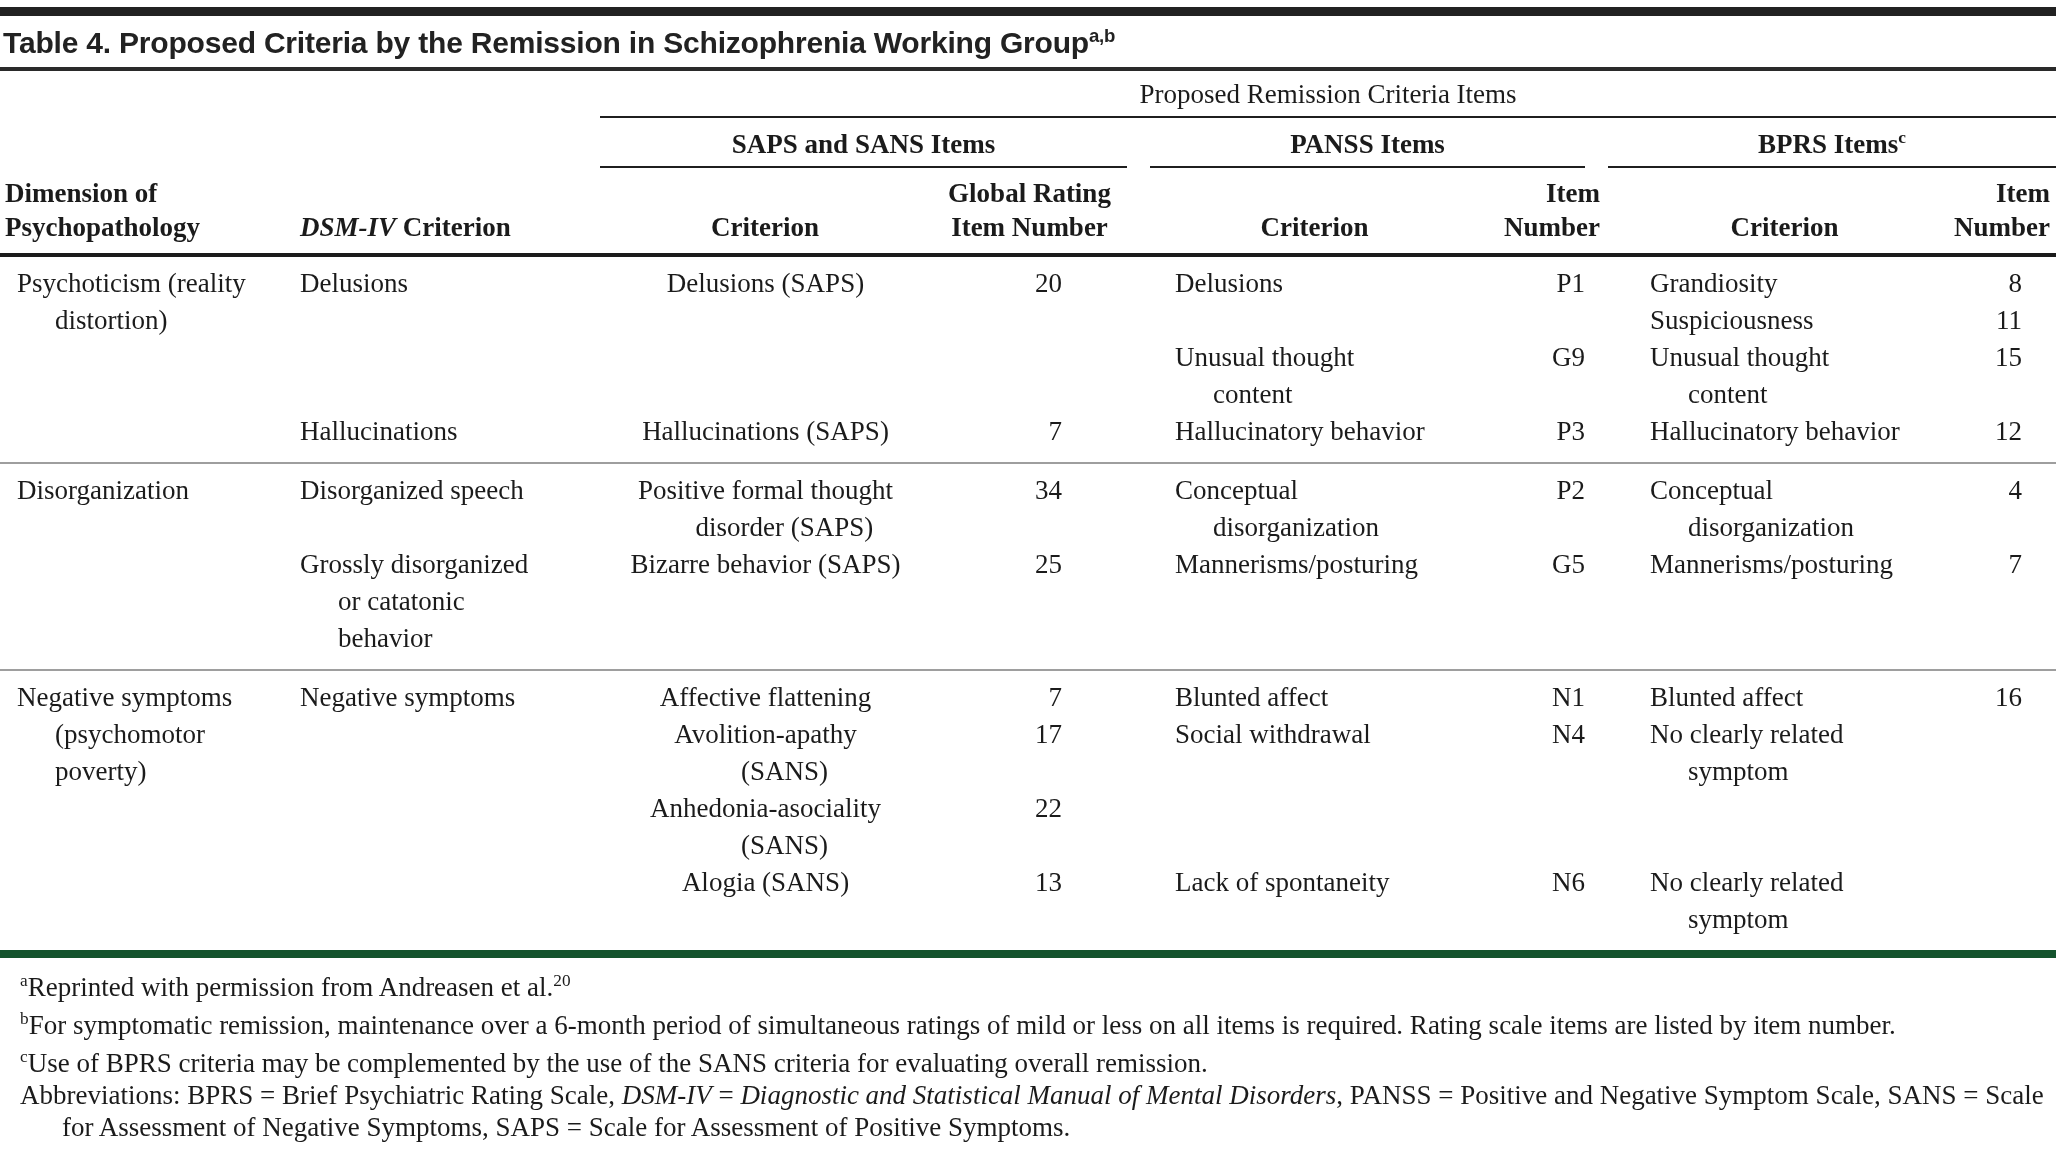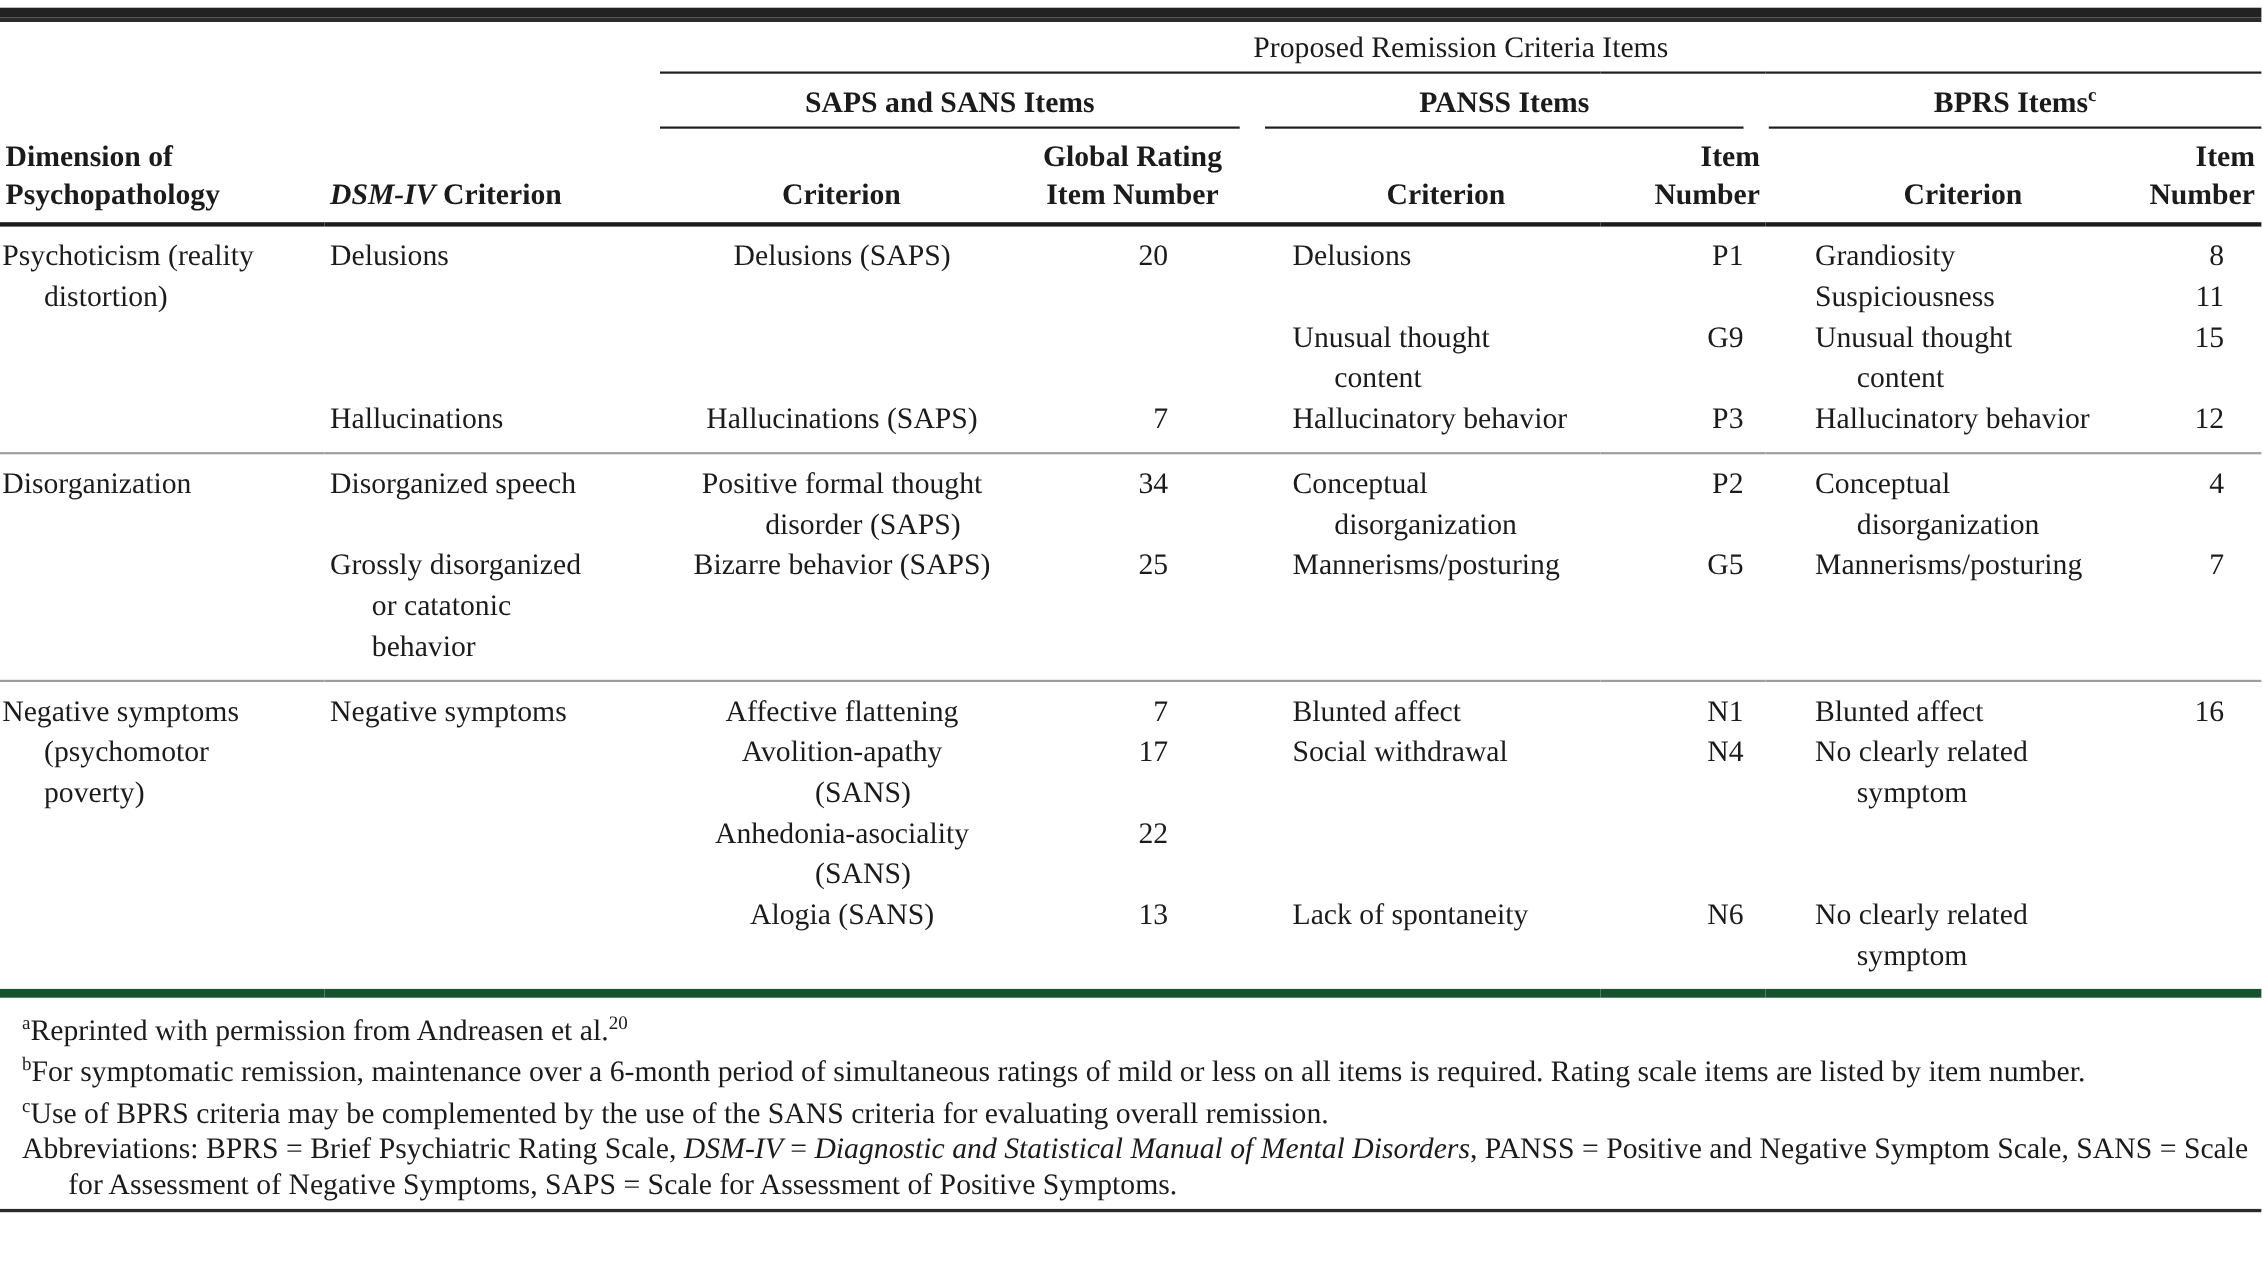--- a/index.html
+++ b/index.html
@@ -47,41 +47,42 @@
   .h-num{text-align:right;}
   .h-num-saps{padding-right:22px;text-align:center;}
   .h-num-panss{padding-right:5px;}
   .h-num-bprs{padding-right:6px;}
 
   tbody td{vertical-align:top;padding-top:8px;padding-bottom:12px;line-height:37px;}
   tbody tr.sec{border-bottom:2px solid #9e9e9e;}
   tbody tr.sec-last{border-bottom:8px solid #14532d;}
   .ln{white-space:nowrap;}
   .ln.ind{padding-left:38px;}
-  .c1{padding-left:2px;}
+  .c1{padding-left:17px;}
   .c2{padding-left:5px;}
   .c3{padding-left:2px;text-align:center;}
   .c5{padding-left:25px;}
   .c7{padding-left:45px;}
   .c4{text-align:right;padding-right:88px;}
   .c6{text-align:right;padding-right:20px;}
   .c8{text-align:right;padding-right:34px;}
 
   .footnotes{font-size:27px;line-height:32px;padding:7px 6px 4px 20px;}
   .footnote{padding-left:42px;text-indent:-42px;}
   .footnote i{font-style:italic;}
   .bottom-rule{border-bottom:3px solid #2a2a2a;margin-top:3px;}
 </style>
 </head>
 <body>
 
 <div class="page">
 
   <div class="topbar"></div>
 
+  <div class="title-row"><span>Table 4. Proposed Criteria by the Remission in Schizophrenia Working Group</span><sup>a,b</sup></div>
 
   <div class="title-rule"></div>
 
   <table class="crit">
     <colgroup>
       <col style="width:295px">
         <col style="width:305px">
         <col style="width:330px">
         <col style="width:220px">
       <col style="width:305px">

